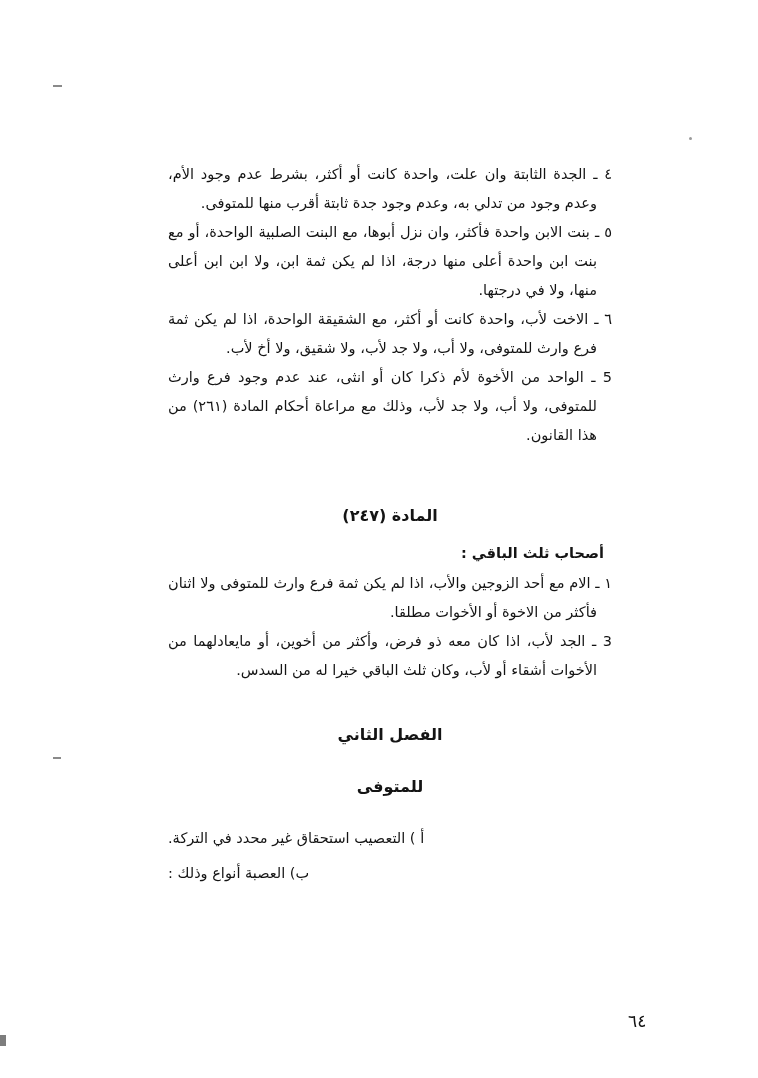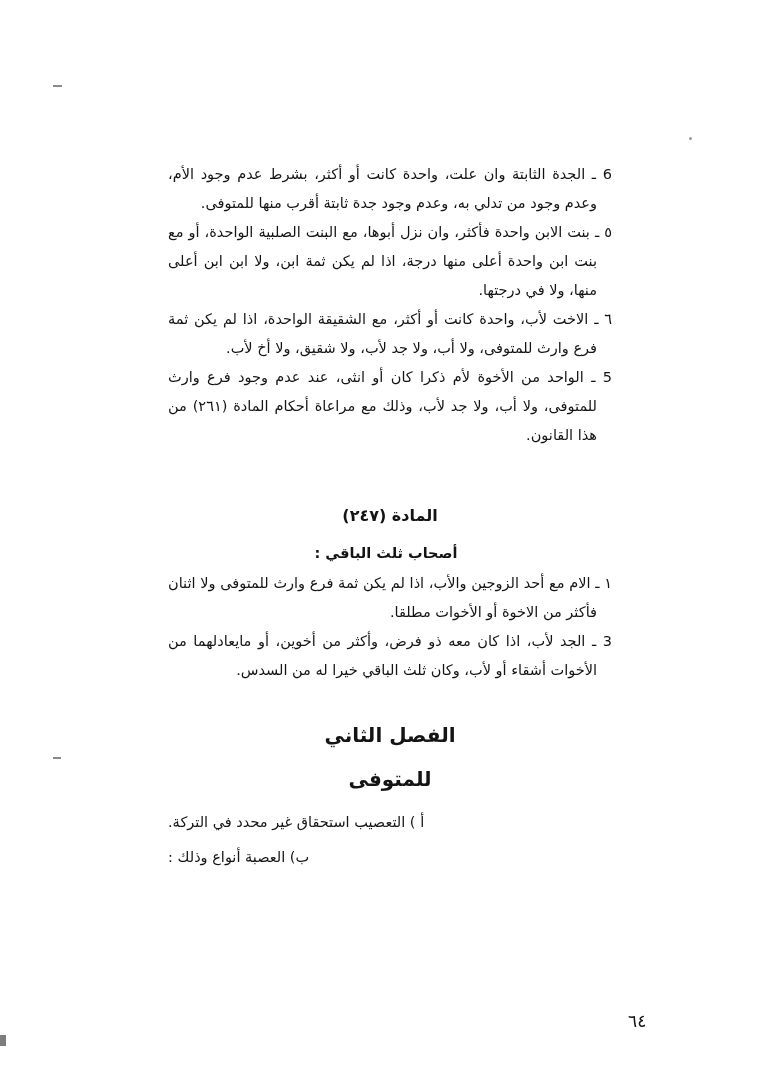--- a/index.html
+++ b/index.html
@@ -37,32 +37,32 @@
   }
   .article-heading {
     margin: 51px 0 8px 0;
     text-align: center;
     font-weight: bold;
     font-size: 16px;
     line-height: 30px;
   }
   .lead-line {
     margin: 0 8px 1px 0;
-    text-align: center;
+    text-align: right;
     font-weight: bold;
   }
   .chapter-block {
     margin-top: 32px;
     text-align: center;
   }
   .chapter-block p {
-    margin: 8px;
+    margin: 16px;
     line-height: 36px;
     font-weight: bold;
-    font-size: 20px;
+    font-size: 16px;
   }
   .sub-items {
     margin-top: 4px;
   }
   .sub-item {
     margin: 0;
     text-align: left;
     padding-right: 10px;
     line-height: 35px;
   }
@@ -83,21 +83,21 @@
   .artifact.a4 { left: 0px;  top: 1035px; width: 6px; height: 11px; background:#7d7d7d; }
 </style>
 </head>
 <body>
 
 <div class="page">
 
   <div class="content">
 
     <p class="item">
-      <span class="num">6 ـ</span>
+      <span class="num">٤ ـ</span>
       <span>الجدة الثابتة وان علت، واحدة كانت أو أكثر، بشرط عدم وجود الأم، وعدم وجود من تدلي به، وعدم وجود جدة ثابتة أقرب منها للمتوفى.</span>
     </p>
     <p class="item">
       <span class="num">٥ ـ</span>
       <span>بنت الابن واحدة فأكثر، وان نزل أبوها، مع البنت الصلبية الواحدة، أو مع بنت ابن واحدة أعلى منها درجة، اذا لم يكن ثمة ابن، ولا ابن ابن أعلى منها، ولا في درجتها.</span>
     </p>
     <p class="item">
       <span class="num">٦ ـ</span>
       <span>الاخت لأب، واحدة كانت أو أكثر، مع الشقيقة الواحدة، اذا لم يكن ثمة فرع وارث للمتوفى، ولا أب، ولا جد لأب، ولا شقيق، ولا أخ لأب.</span>
     </p>

